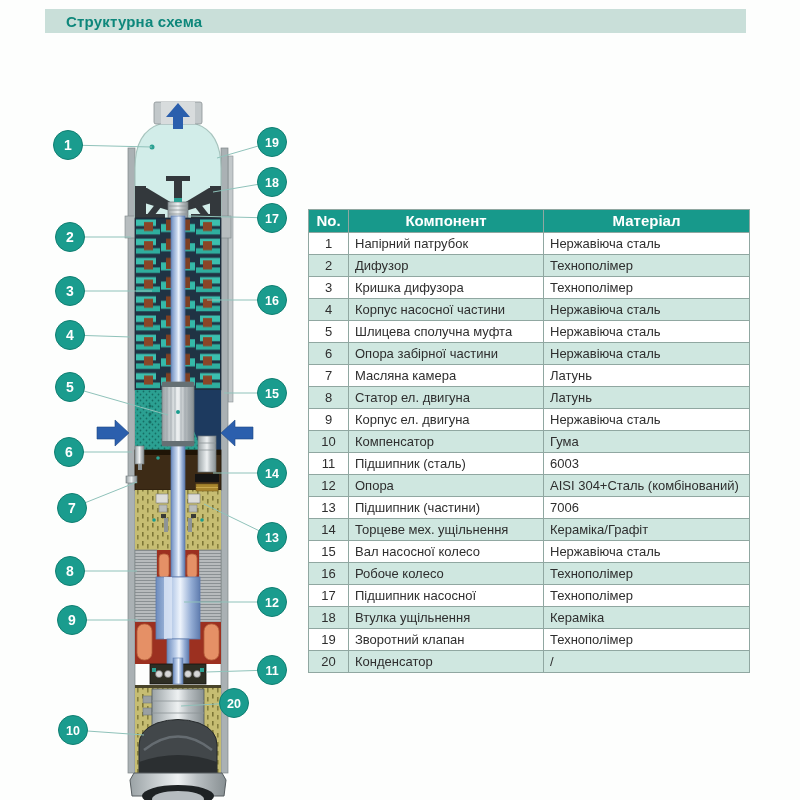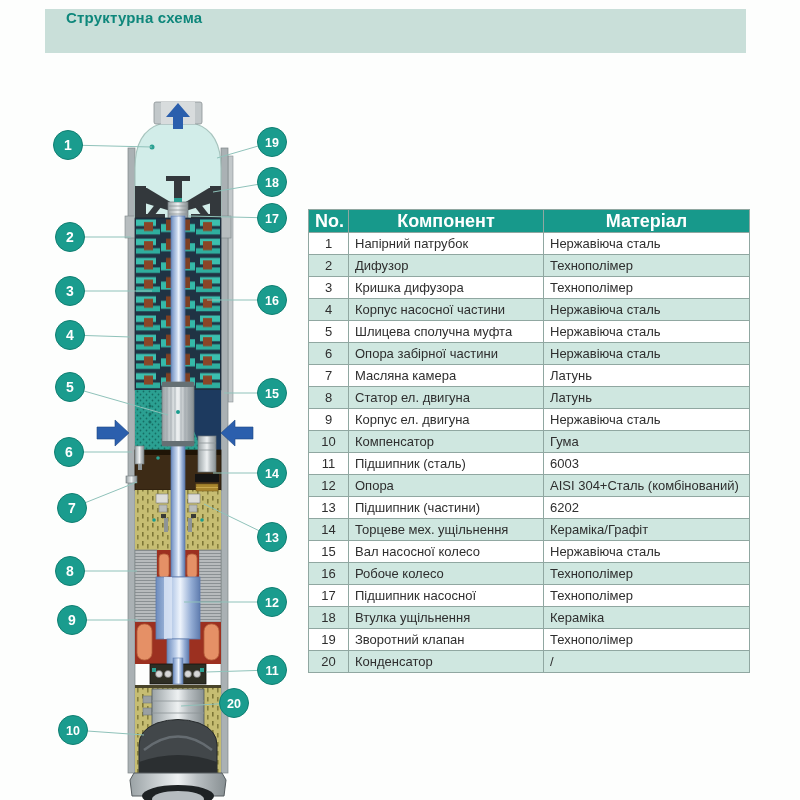--- a/index.html
+++ b/index.html
@@ -3,42 +3,42 @@
 <meta charset="utf-8">
 <style>
   html,body{margin:0;padding:0;}
   body{
     width:800px;height:800px;position:relative;overflow:hidden;
     background:#fdfefd;
     font-family:"Liberation Sans", sans-serif;
   }
   .page{position:absolute;inset:0;}
   .title-bar{
-    position:absolute;left:45px;top:9px;width:701px;height:44px;
-    background:#c9dfd9;display:flex;align-items:flex-start;
+    position:absolute;left:45px;top:9px;width:701px;height:24px;
+    background:#c9dfd9;display:flex;align-items:center;
   }
   .title-bar .title{
     padding-left:21px;font-size:15px;font-weight:bold;color:#0e877b;
     letter-spacing:.2px;
   }
   svg.diagram{position:absolute;left:40px;top:90px;}
   table.parts{
     position:absolute;left:308px;top:209px;width:441px;
     border-collapse:collapse;table-layout:fixed;
     font-size:13px;color:#2e2e2e;
     border:1px solid #6f8a84;
   }
   table.parts th, table.parts td{
     border:1px solid #90a7a1;
     padding:0 6px;height:21px;line-height:14px;
     overflow:hidden;white-space:nowrap;
   }
   table.parts thead th{
     background:#17998b;color:#ffffff;font-weight:bold;
-    height:22px;text-align:center;font-size:18px;
+    height:22px;text-align:center;font-size:15px;
   }
   table.parts td.num{text-align:center;}
   table.parts tr.alt td{background:#cfe7e0;}
   table.parts tr.norm td{background:#ffffff;}
 </style>
 </head>
 <body>
 
 <div class="page">
 
@@ -396,21 +396,21 @@
           <td>6003</td>
         </tr>
         <tr class="alt">
           <td class="num">12</td>
           <td>Опора</td>
           <td>AISI 304+Сталь (комбінований)</td>
         </tr>
         <tr class="norm">
           <td class="num">13</td>
           <td>Підшипник (частини)</td>
-          <td>6202</td>
+          <td>7006</td>
         </tr>
         <tr class="alt">
           <td class="num">14</td>
           <td>Торцеве мех. ущільнення</td>
           <td>Кераміка/Графіт</td>
         </tr>
         <tr class="norm">
           <td class="num">15</td>
           <td>Вал насосної колесо</td>
           <td>Нержавіюча сталь</td>

